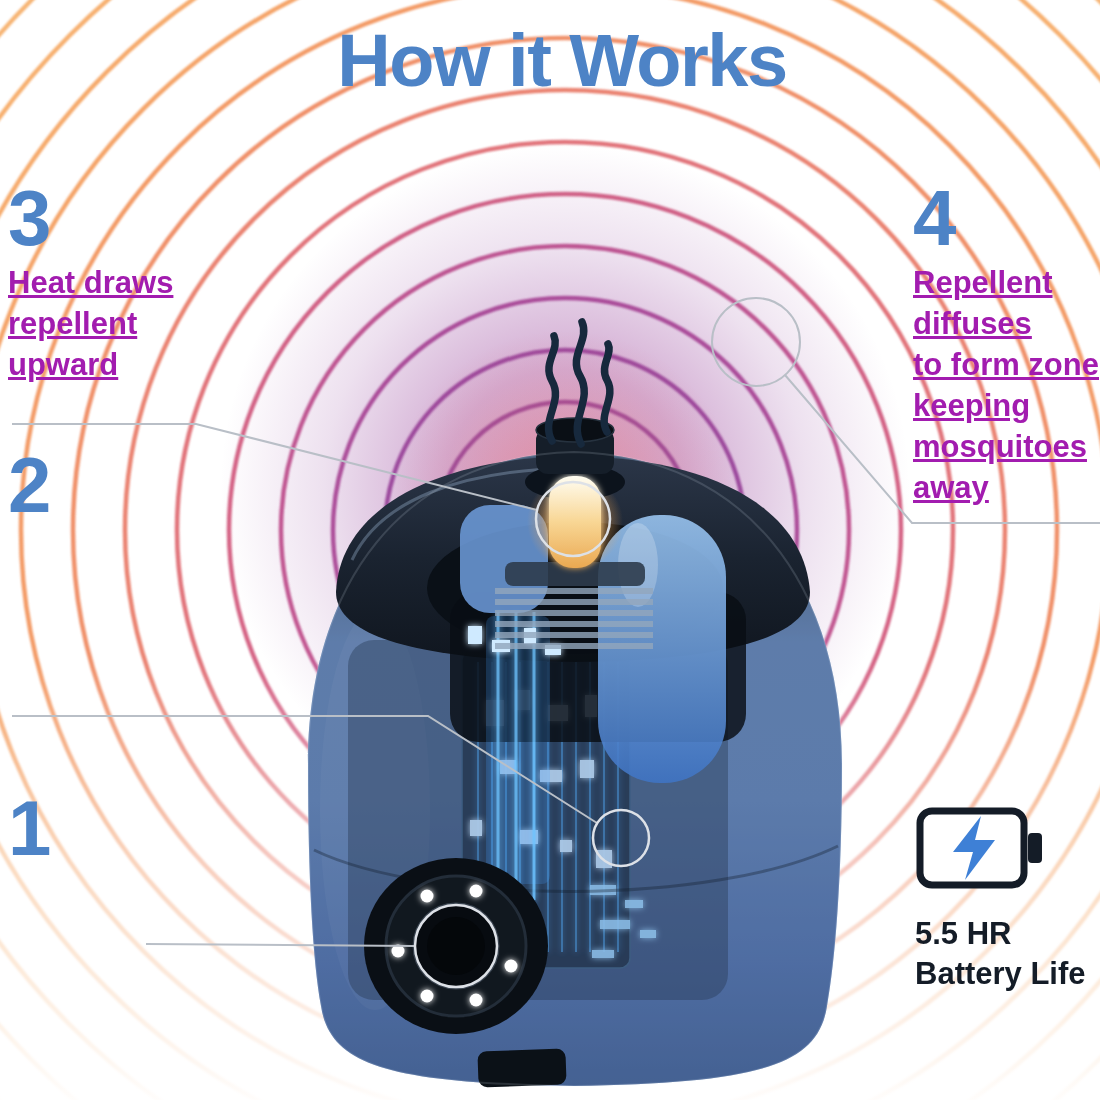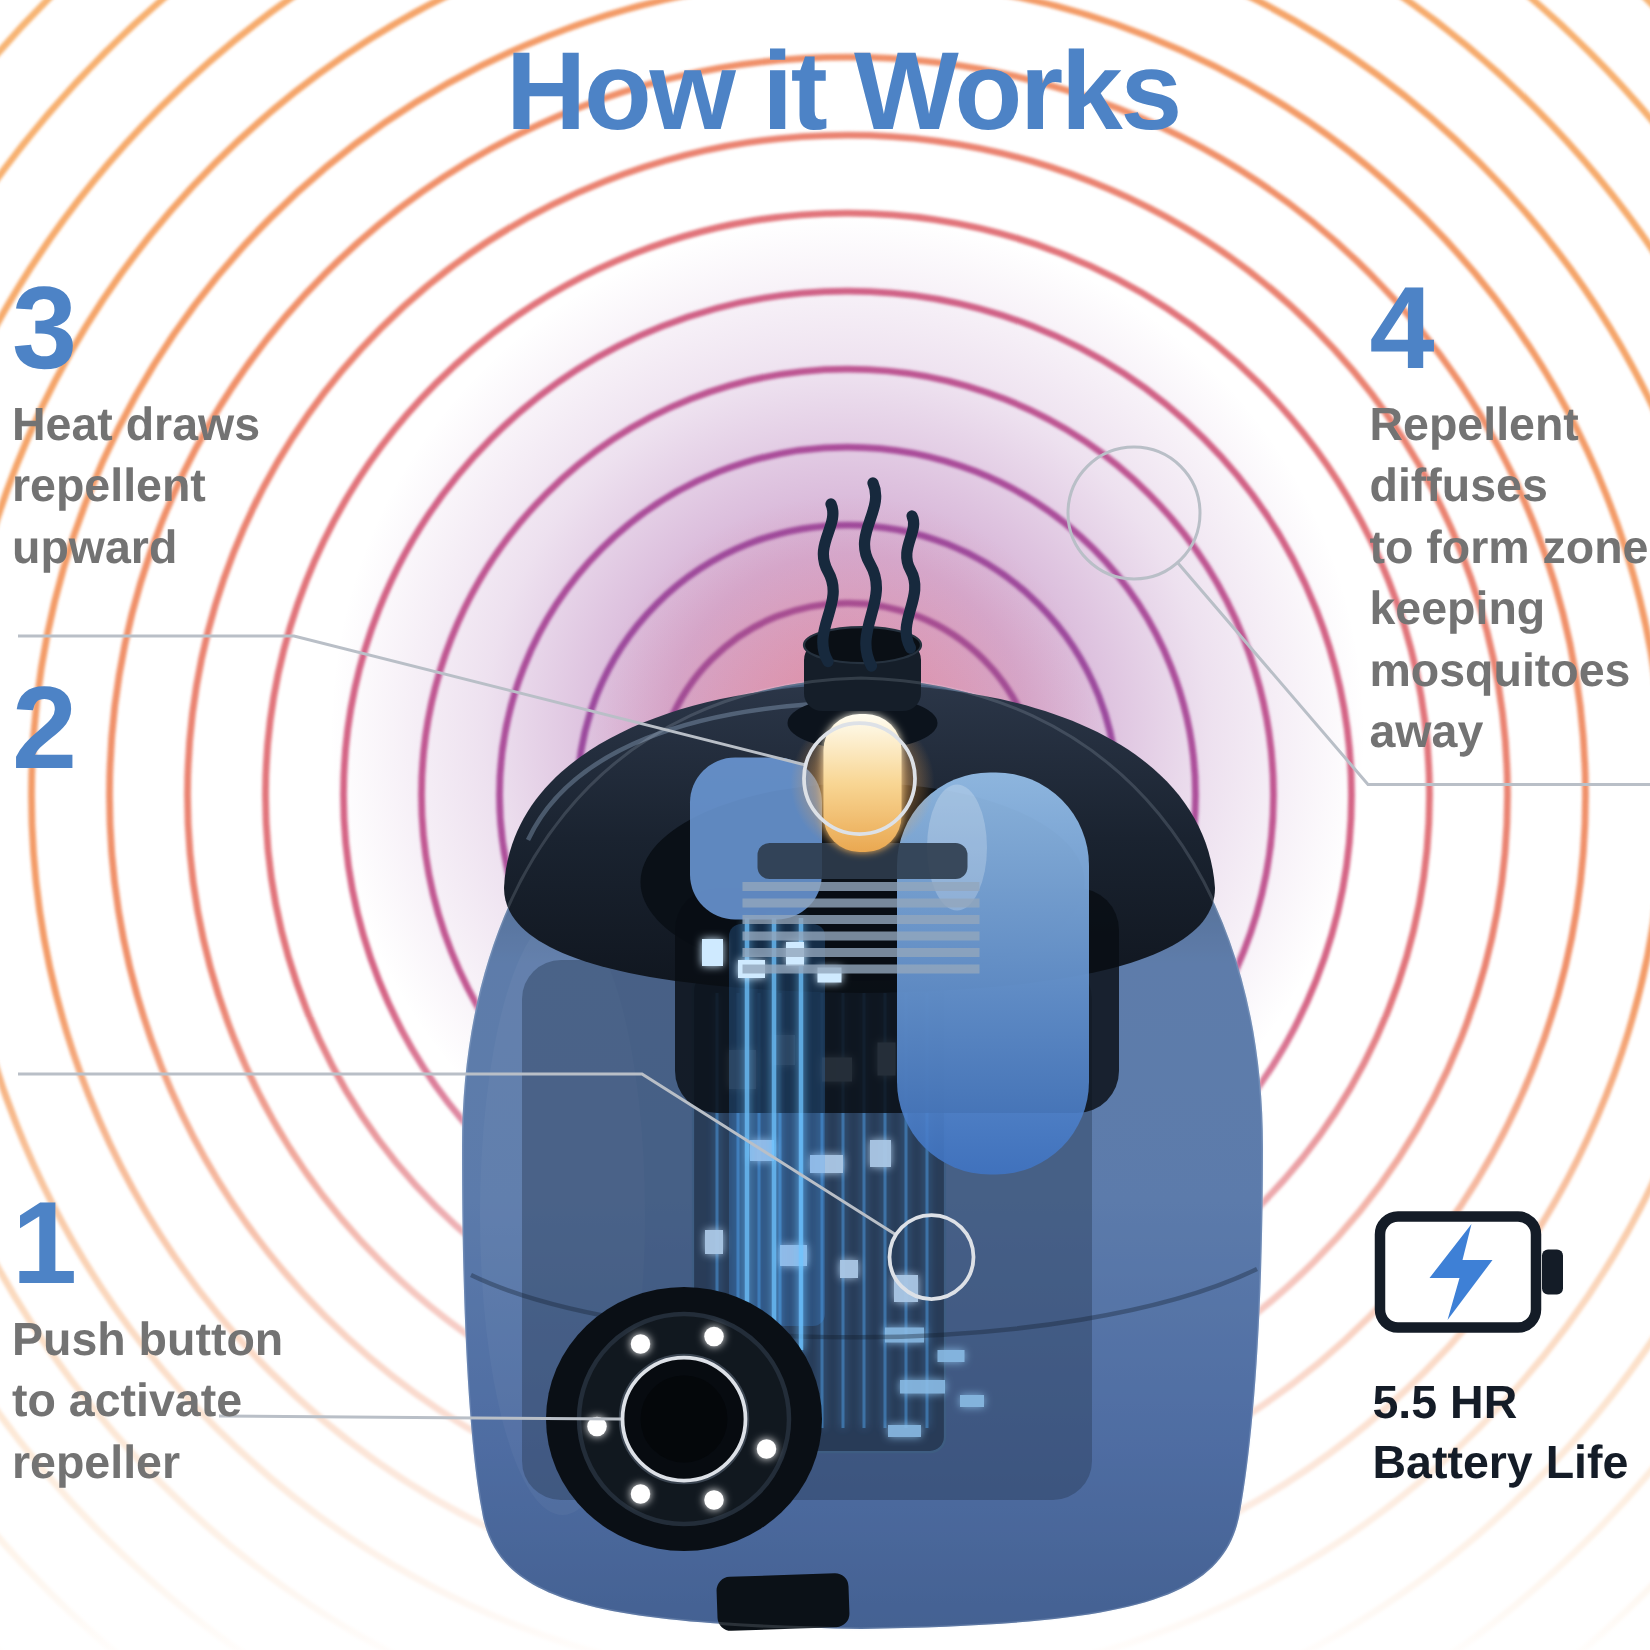--- a/index.html
+++ b/index.html
@@ -7,21 +7,21 @@
     position:relative;width:1100px;height:1100px;background:#ffffff;overflow:hidden;
     font-family:"Liberation Sans","DejaVu Sans",sans-serif;
   }
   .scene{position:absolute;left:0;top:0;z-index:0;}
   .title{
     position:absolute;top:6px;left:0;width:100%;margin:12px;text-align:center;z-index:2;
     font-size:74px;font-weight:800;color:#4d83c6;letter-spacing:-1.5px;
   }
   .callout{position:absolute;z-index:2;display:flex;flex-direction:column;gap:12px;}
   .callout .num{font-size:78px;font-weight:800;color:#4d83c6;line-height:.85;}
-  .callout .txt{font-size:31px;font-weight:700;color:#737373;line-height:1.32;white-space:pre-line;}
+  .callout .txt{font-size:31px;font-weight:700;color:#a21caf;line-height:1.32;white-space:pre-line;text-decoration:underline;}
   .c1{left:8px;top:795px;width:260px;}
   .c2{left:8px;top:452px;width:290px;}
   .c3{left:8px;top:185px;width:260px;}
   .c4{left:913px;top:185px;width:240px;}
   .battery{position:absolute;left:915px;top:802px;width:250px;z-index:2;}
   .battery .lbl{margin-top:16px;font-size:31px;font-weight:700;color:#141c27;line-height:1.3;white-space:pre-line;}
 </style>
 </head>
 <body>
 
@@ -238,23 +238,20 @@
 repellent
 upward</div>
   </div>
 
   <div class="callout c2">
     <div class="num">2</div>
   </div>
 
   <div class="callout c1">
     <div class="num">1</div>
-    <div class="txt">Push button
-to activate
-repeller</div>
   </div>
 
   <div class="callout c4">
     <div class="num">4</div>
     <div class="txt">Repellent
 diffuses
 to form zone
 keeping
 mosquitoes
 away</div>

